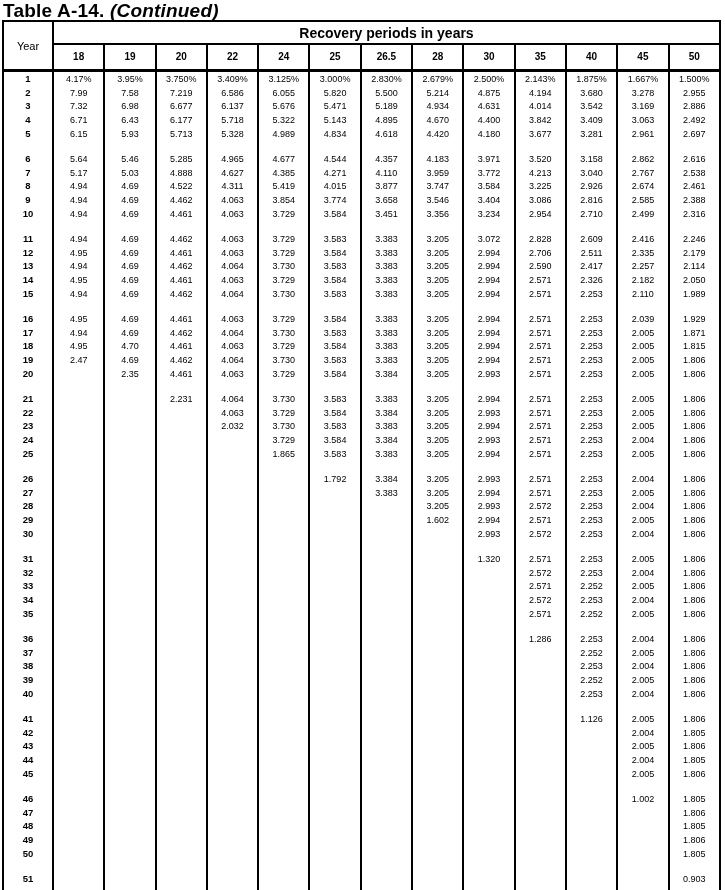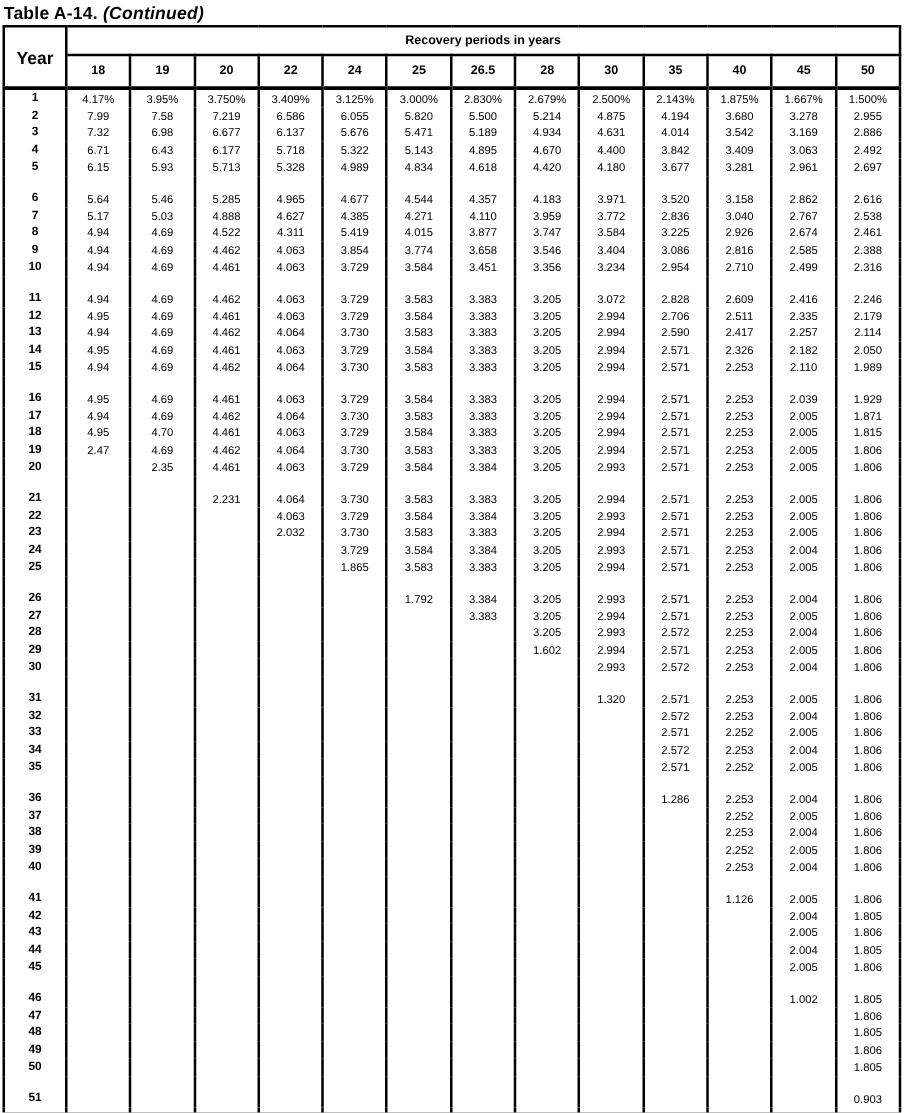--- a/index.html
+++ b/index.html
@@ -3,40 +3,40 @@
 <meta charset="utf-8">
 <style>
   html,body { margin:0; padding:0; background:#fff; }
   body {
     width:725px; height:890px; overflow:hidden;
     font-family:"Liberation Sans", sans-serif; color:#000;
     -webkit-font-smoothing:none;
   }
   .page { padding:2px 2px 0 2px; }
   .doc-title {
-    font-size:14px; font-weight:bold; letter-spacing:0.2px;
+    font-size:19px; font-weight:bold; letter-spacing:0.2px;
     margin:1px 0 2px 1px; line-height:15px;
   }
   .doc-title .cont { font-style:italic; font-weight:bold; }
   table.mtable {
     border-collapse:collapse; table-layout:fixed;
     width:719px; border:2px solid #000; border-bottom-width:3px;
   }
   .mtable col.c-year { width:50px; }
   .mtable td {
     border-left:2px solid #000; border-right:2px solid #000;
     padding:0; margin:0; text-align:center; vertical-align:middle;
     font-size:9px; line-height:10px; height:13.8px; overflow:hidden;
     white-space:nowrap;
   }
   .mtable tr.hdr-span td.span-head {
-    border-bottom:2px solid #000; font-weight:bold; font-size:10px; height:21px;
+    border-bottom:2px solid #000; font-weight:bold; font-size:14px; height:21px;
   }
   .mtable td.year-head {
-    font-weight:bold; font-size:14px; border-bottom:3px solid #000;
+    font-weight:normal; font-size:11px; border-bottom:3px solid #000;
   }
   .mtable tr.hdr-cols td {
     font-weight:bold; font-size:10px; height:24px; border-bottom:3px solid #000;
   }
   .mtable td.year { font-weight:bold; font-size:9.5px; }
   .mtable tr.spacer td { height:11px; }
   .mtable tr.endpad td { height:4px; }
 </style>
 </head>
 <body>
@@ -199,21 +199,21 @@
           <td class="year">7</td>
           <td>5.17</td>
           <td>5.03</td>
           <td>4.888</td>
           <td>4.627</td>
           <td>4.385</td>
           <td>4.271</td>
           <td>4.110</td>
           <td>3.959</td>
           <td>3.772</td>
-          <td>2.836</td>
+          <td>4.213</td>
           <td>3.040</td>
           <td>2.767</td>
           <td>2.538</td>
         </tr>
         <tr>
           <td class="year">8</td>
           <td>4.94</td>
           <td>4.69</td>
           <td>4.522</td>
           <td>4.311</td>

